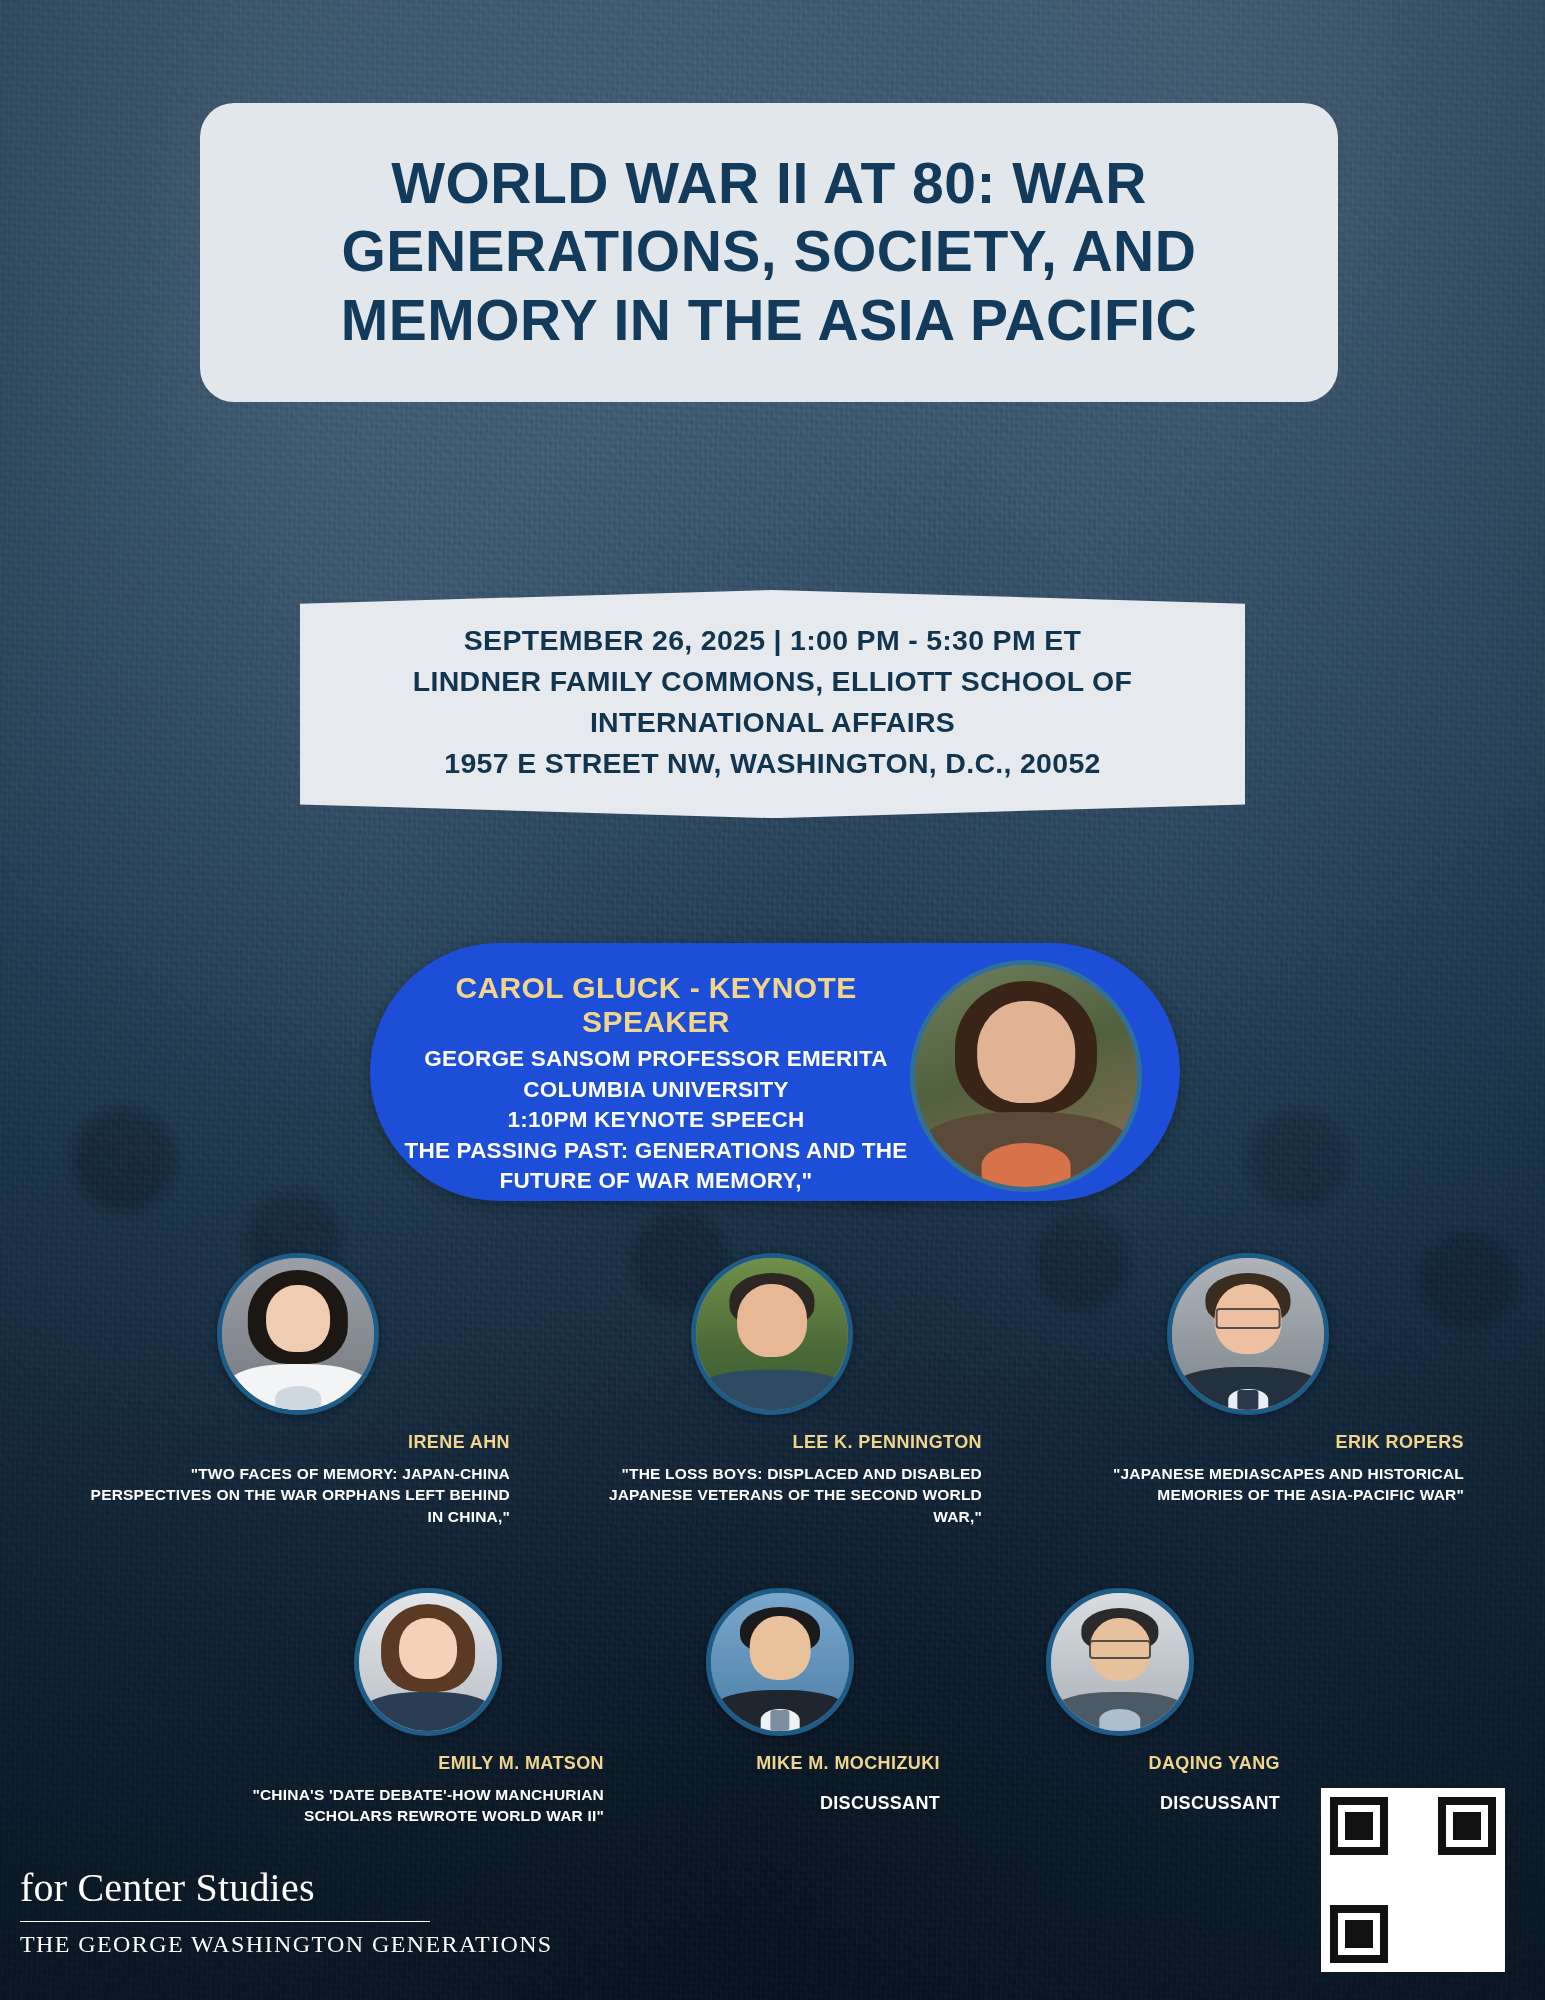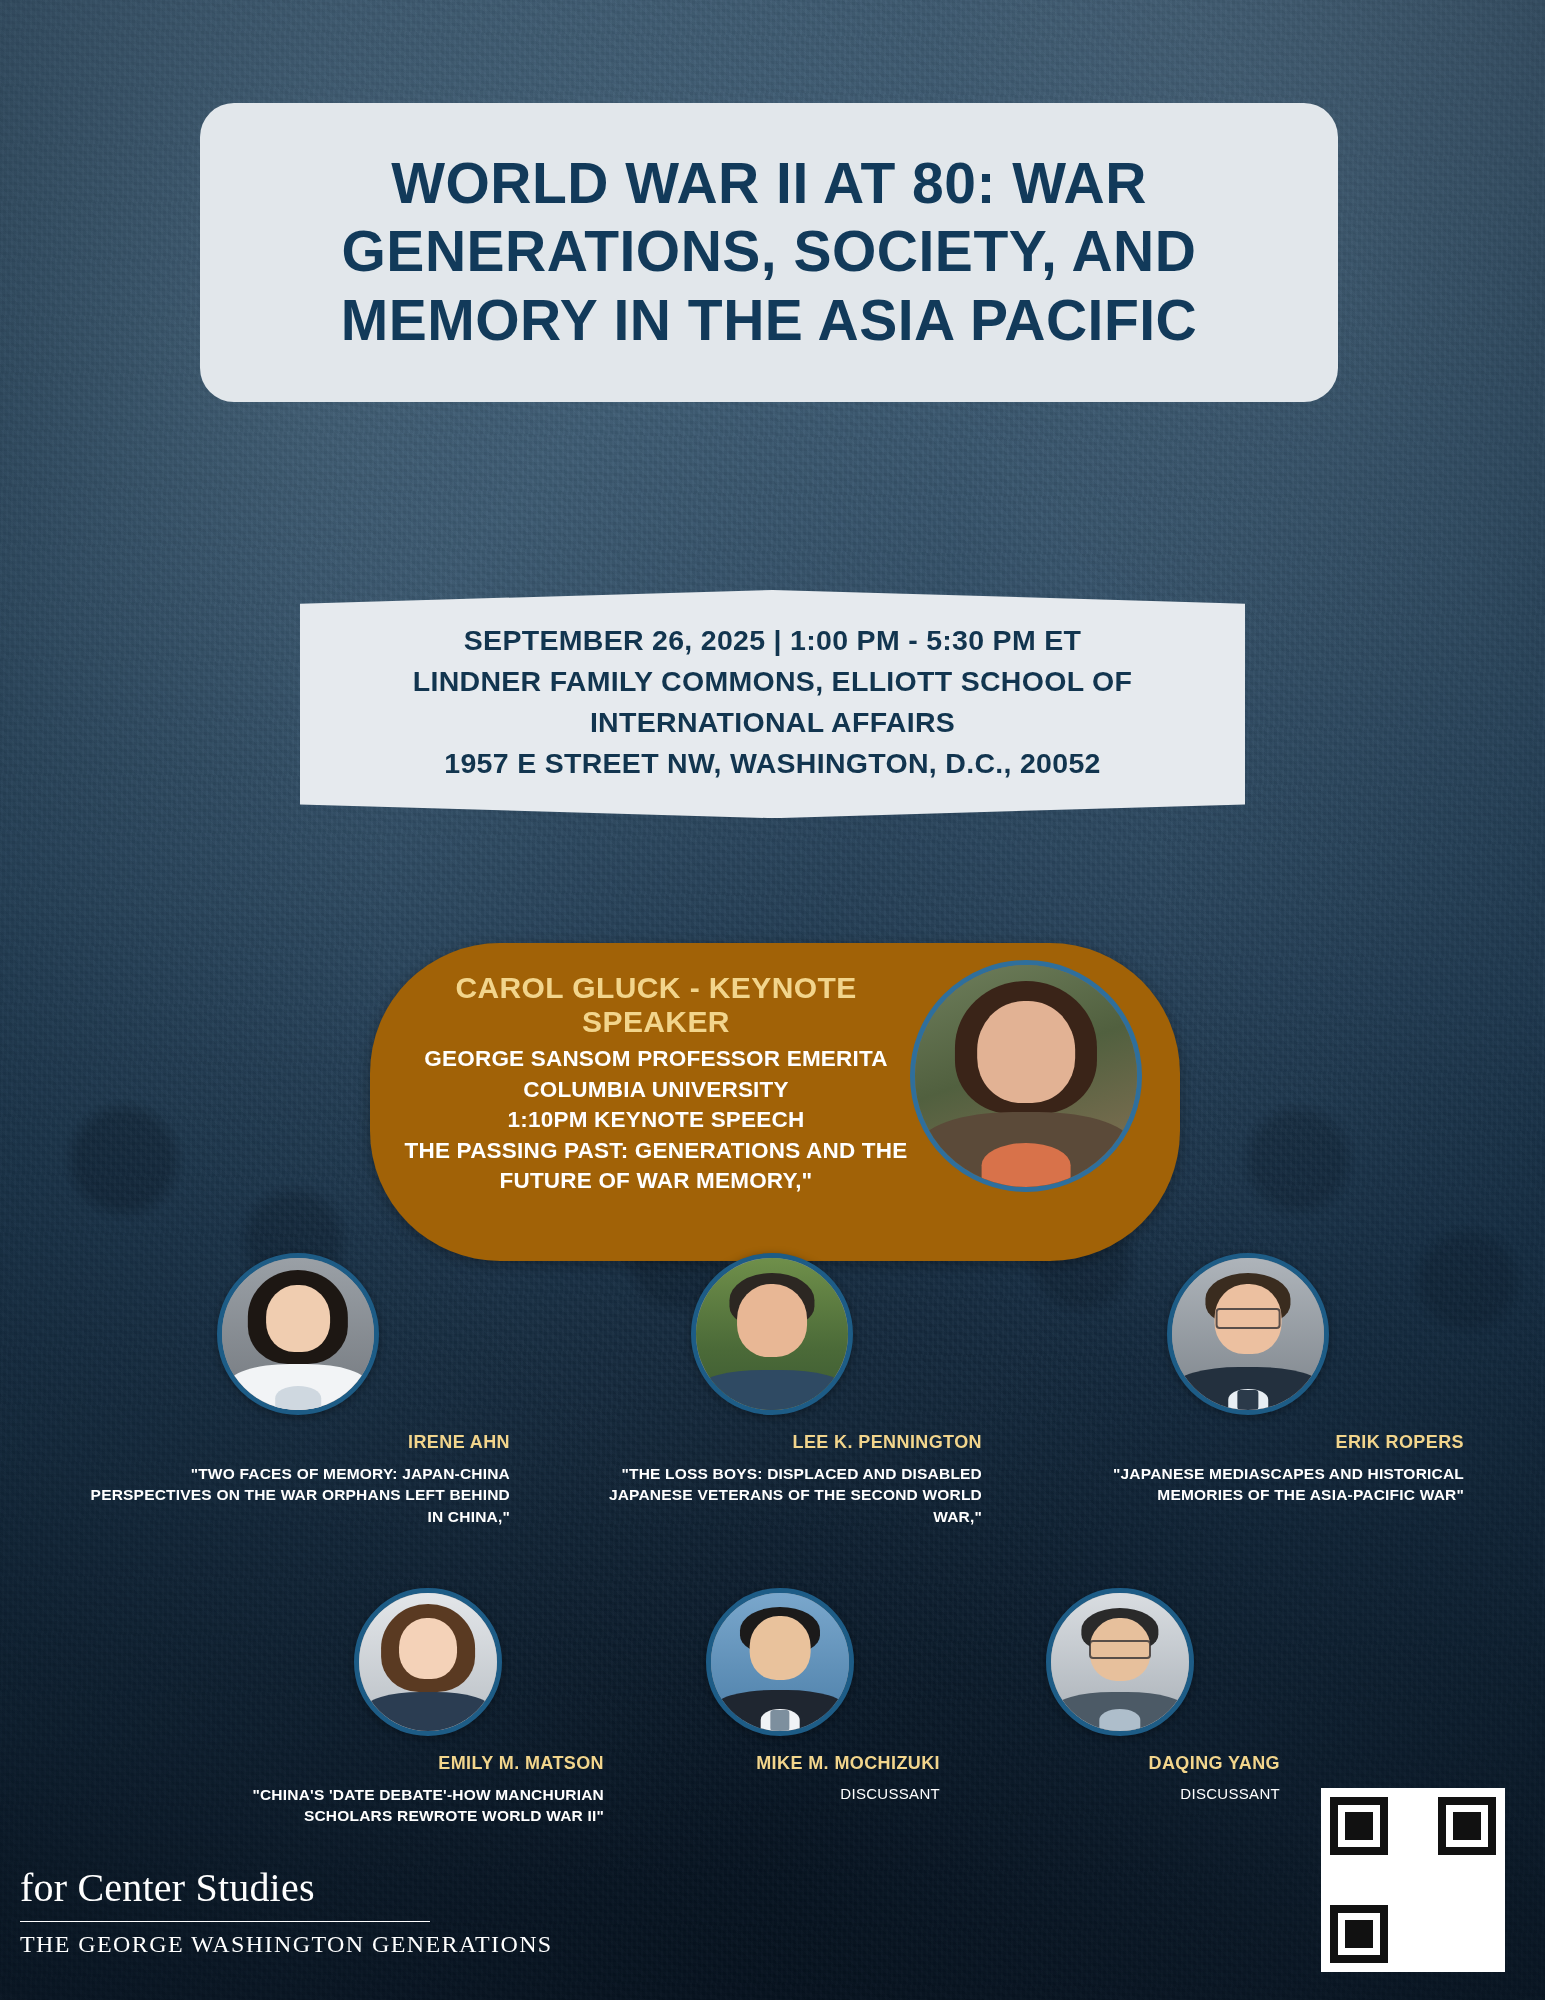--- a/index.html
+++ b/index.html
@@ -105,22 +105,22 @@
     clip-path: polygon(0% 6%, 50% 0%, 100% 6%, 100% 94%, 50% 100%, 0% 94%);
   }
   .details-band div { white-space: nowrap; }
 
   
   .keynote {
     position: absolute;
     left: 370px;
     top: 943px;
     width: 810px;
-    height: 318px;
-    background: #a16207;
+    height: 258px;
+    background: #1d4ed8;
     border-radius: 130px;
     box-shadow: 0 3px 14px rgba(0,0,0,0.30);
   }
   .keynote-text {
     position: absolute;
     left: 26px;
     top: 28px;
     width: 520px;
     text-align: center;
     color: #ffffff;
@@ -229,24 +229,24 @@
   .speaker .sp-title {
     margin-top: 10px;
     color: #ffffff;
     font-size: 15.5px;
     font-weight: 700;
     line-height: 1.38;
     letter-spacing: 0.2px;
     text-transform: uppercase;
   }
   .speaker .sp-role {
-    margin-top: 11px;
+    margin-top: 19px;
     color: #ffffff;
-    font-size: 15px;
-    font-weight: 400;
+    font-size: 18px;
+    font-weight: 700;
     letter-spacing: 0.3px;
     text-transform: uppercase;
   }
 
   
   .logo {
     position: absolute;
     left: 20px;
     bottom: 42px;
     color: #ffffff;

